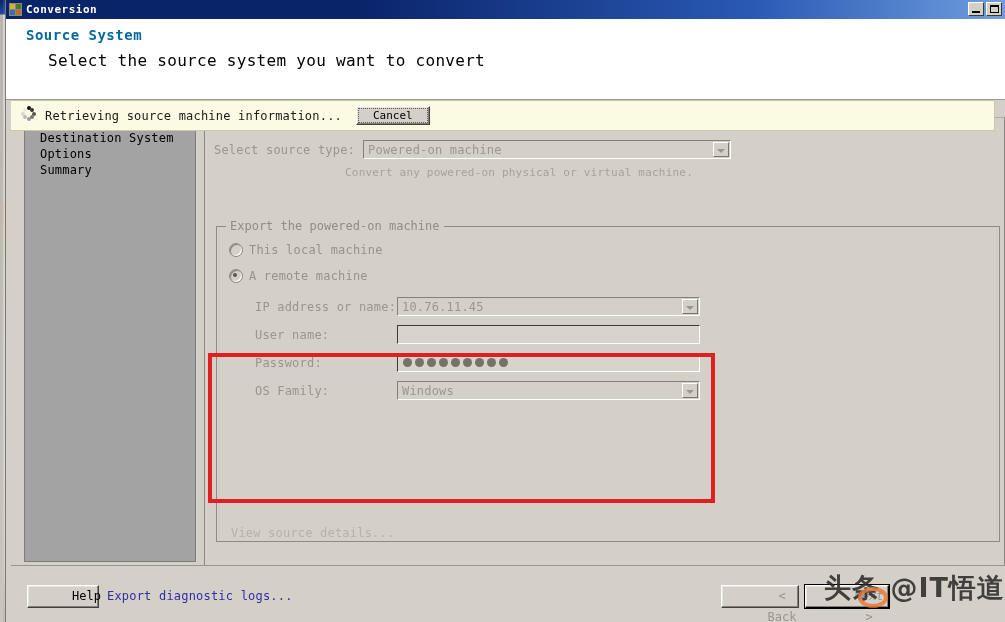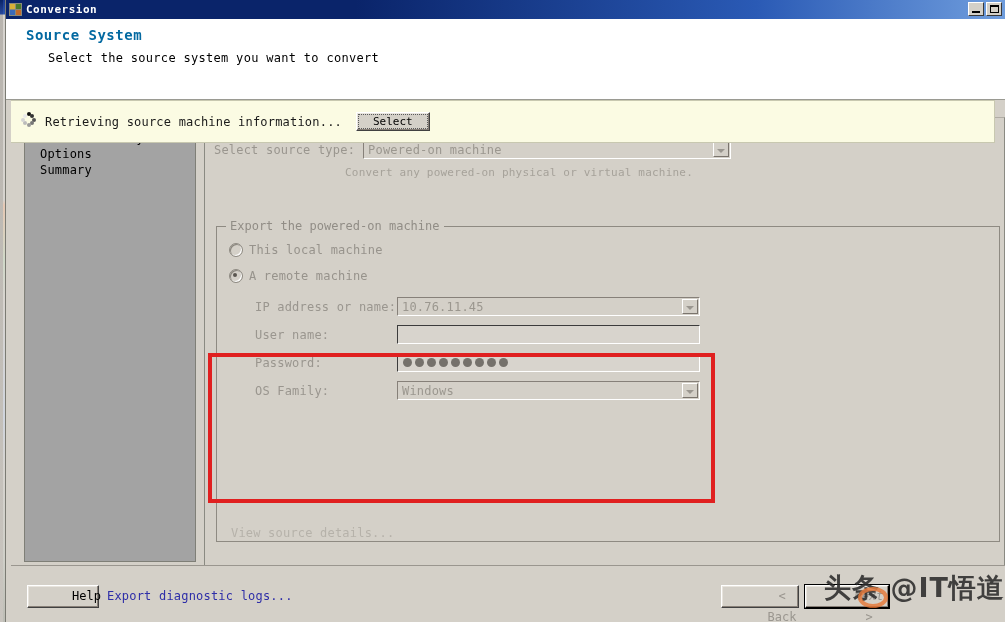--- a/index.html
+++ b/index.html
@@ -96,30 +96,30 @@
     border-bottom: 1px solid #9a9a92;
     padding: 8px 0 0 20px;
     box-sizing: border-box;
   }
   #header-title {
     font-size: 14px; font-weight: bold; color: #0369a1;
     letter-spacing: 0.5px;
     margin-bottom: 8px;
   }
   #header-sub {
-    font-size: 12px; color: #000;
+    font-size: 16px; color: #000;
     padding-left: 22px;
     letter-spacing: 0.3px;
   }
 
   
   #notif {
     position: absolute;
     left: 5px; top: 100px;
-    width: 984px; height: 43px;
+    width: 984px; height: 31px;
     background: #fbfbe3;
     border: 1px solid #c8c8b0;
     border-left: none;
     display: flex; align-items: center;
     padding-left: 12px;
     box-sizing: border-box;
     z-index: 10;
   }
   #spinner {
     width: 15px; height: 15px;
@@ -494,21 +494,21 @@
         <i style="left: 3.5px; top: -1.7px; background: rgb(17, 17, 17);"></i>
         <i style="left: 7.17696px; top: -0.176955px; background: rgb(51, 51, 51);"></i>
         <i style="left: 8.7px; top: 3.5px; background: rgb(85, 85, 85);"></i>
         <i style="left: 7.17696px; top: 7.17696px; background: rgb(119, 119, 119);"></i>
         <i style="left: 3.5px; top: 8.7px; background: rgb(153, 153, 153);"></i>
         <i style="left: -0.176955px; top: 7.17696px; background: rgb(187, 187, 187);"></i>
         <i style="left: -1.7px; top: 3.5px; background: rgb(213, 213, 213);"></i>
         <i style="left: -0.176955px; top: -0.176955px; background: rgb(234, 234, 234);"></i>
       </div>
     <div id="notif-text">Retrieving source machine information...</div>
-    <div id="notif-cancel" class="btn">Select</div>
+    <div id="notif-cancel" class="btn">Cancel</div>
   </div>
 
   <div id="bottombar">
     <div id="help-btn" class="btn">Help</div>
     <div id="export-link">Export diagnostic logs...</div>
     <div id="back-btn" class="btn">&lt; Back</div>
     <div id="next-btn" class="btn">Next &gt;</div>
   </div>
 
   <div id="watermark">

